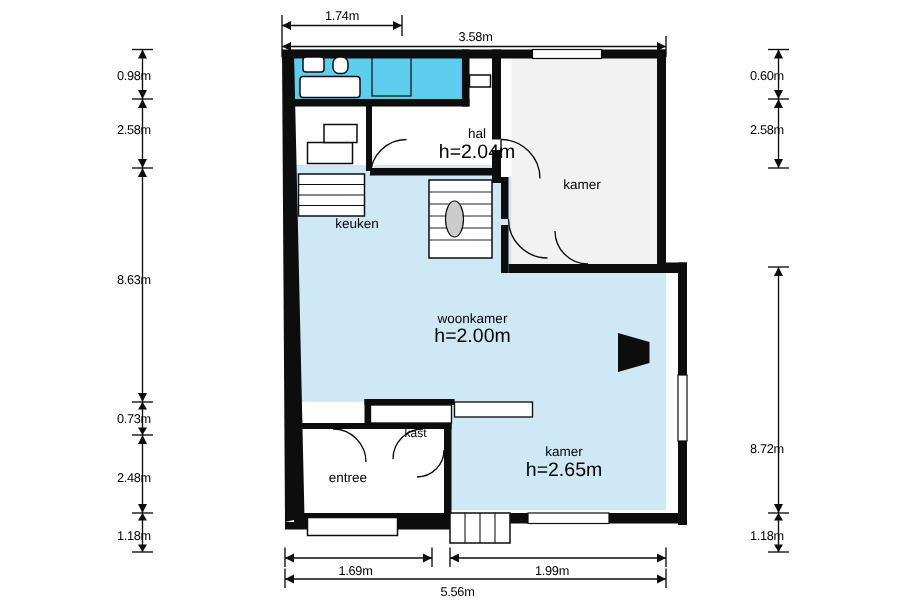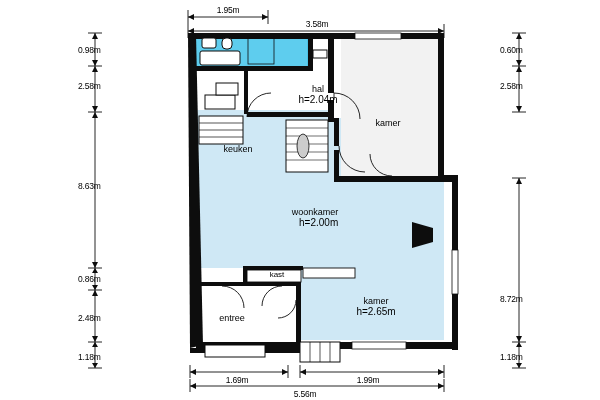--- a/index.html
+++ b/index.html
@@ -27,23 +27,22 @@
   }
   .room-label {
     position: absolute;
     text-align: center;
     font-size: 9px;
     color: #000;
     white-space: nowrap;
     line-height: 1.15;
   }
   .room-label .h {
-    font-size: 10px;
+    font-size: 13px;
     display: block;
-    text-align: right;
   }
   svg {
     position: absolute;
     left: 0;
     top: 0;
   }
 </style>
 </head>
 <body>
 
@@ -297,35 +296,35 @@
 
   <div class="room-label" style="left:376px;top:296px;transform:translate(-50%,0);">
     <span>kamer</span>
     <span class="h">h=2.65m</span>
   </div>
 
   <div class="room-label" style="left:232px;top:313px;transform:translate(-50%,0);">
     <span>entree</span>
   </div>
 
-  <div class="room-label" style="left:277px;top:270px;transform:translate(-50%,0);font-size:8px;">
+  <div class="room-label" style="left:277px;top:284px;transform:translate(-50%,0);font-size:8px;">
     <span>kast</span>
   </div>
 
-  <div class="dim-label" style="left:228px;top:5px;transform:translate(-50%,0);">1.95m</div>
+  <div class="dim-label" style="left:228px;top:5px;transform:translate(-50%,0);">1.74m</div>
   <div class="dim-label" style="left:317px;top:19px;transform:translate(-50%,0);">3.58m</div>
 
   <div class="dim-label" style="left:237px;top:375px;transform:translate(-50%,0);">1.69m</div>
   <div class="dim-label" style="left:368px;top:375px;transform:translate(-50%,0);">1.99m</div>
   <div class="dim-label" style="left:305px;top:389px;transform:translate(-50%,0);">5.56m</div>
 
   <div class="dim-label" style="left:78px;top:45px;">0.98m</div>
   <div class="dim-label" style="left:78px;top:81px;">2.58m</div>
   <div class="dim-label" style="left:78px;top:181px;">8.63m</div>
-  <div class="dim-label" style="left:78px;top:274px;">0.86m</div>
+  <div class="dim-label" style="left:78px;top:274px;">0.73m</div>
   <div class="dim-label" style="left:78px;top:313px;">2.48m</div>
   <div class="dim-label" style="left:78px;top:352px;">1.18m</div>
 
   <div class="dim-label" style="left:500px;top:45px;">0.60m</div>
   <div class="dim-label" style="left:500px;top:81px;">2.58m</div>
   <div class="dim-label" style="left:500px;top:250px;margin-top:44px;">8.72m</div>
   <div class="dim-label" style="left:500px;top:352px;">1.18m</div>
 
 </div>
 

